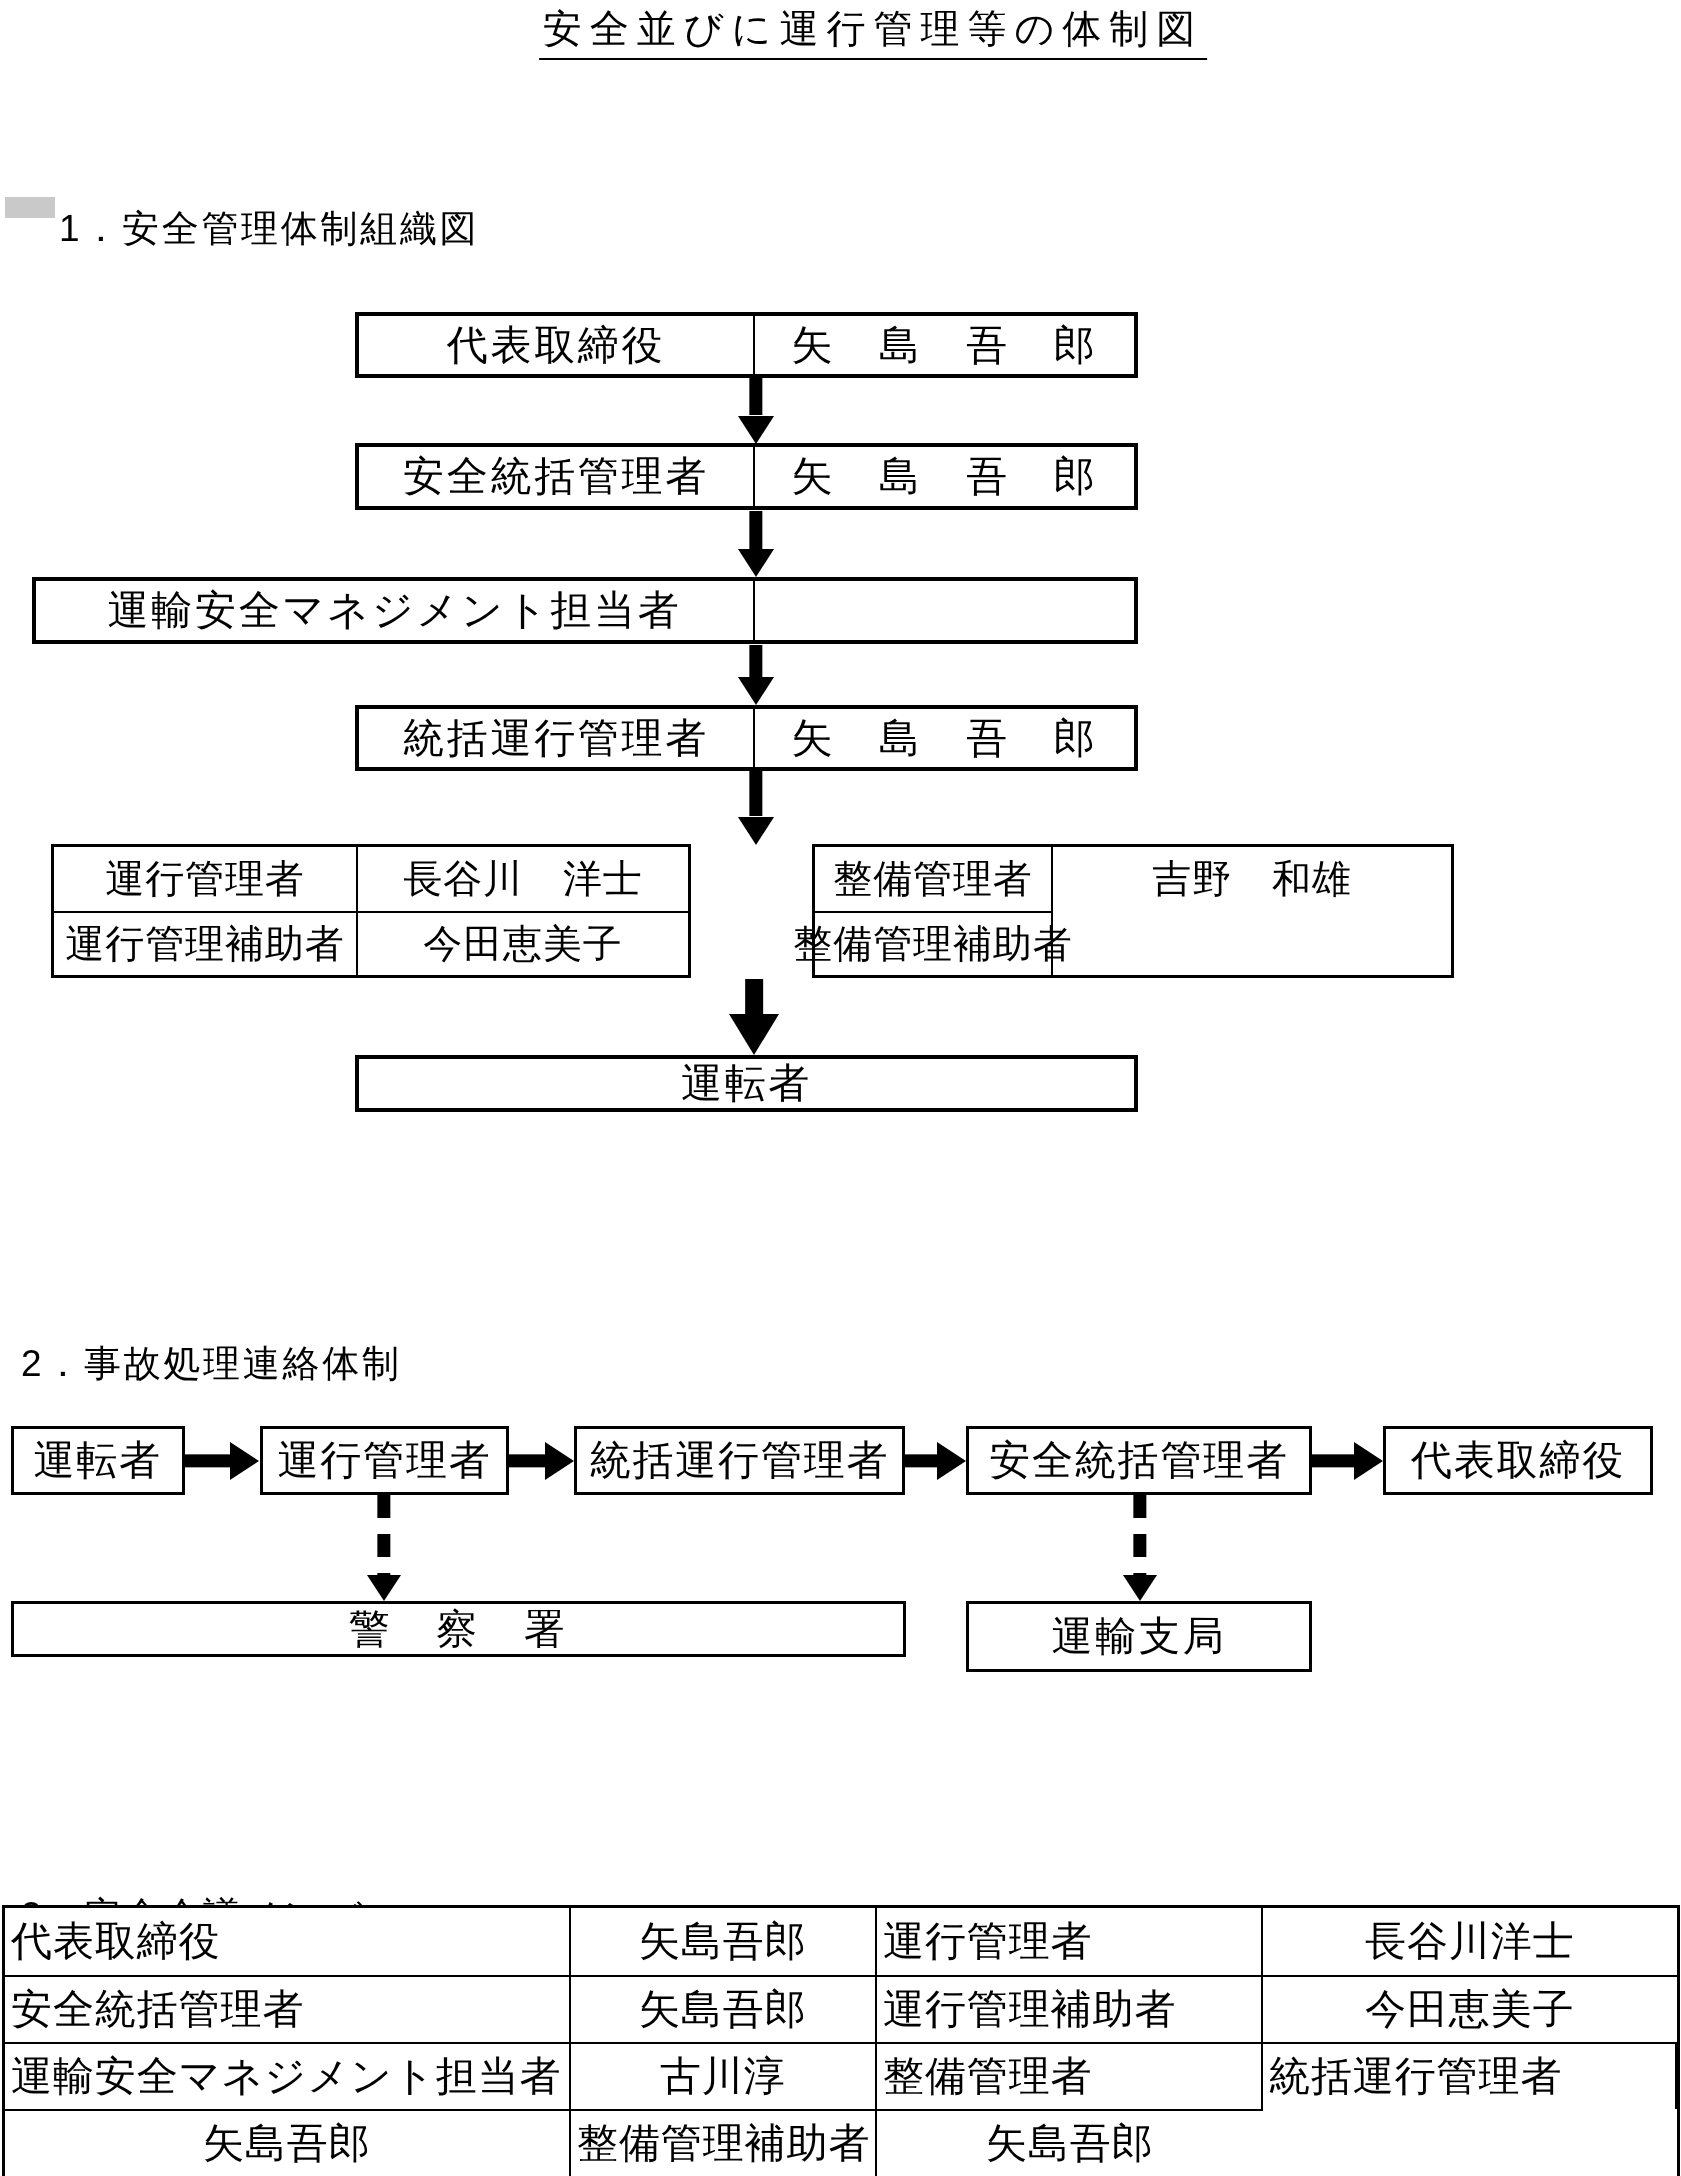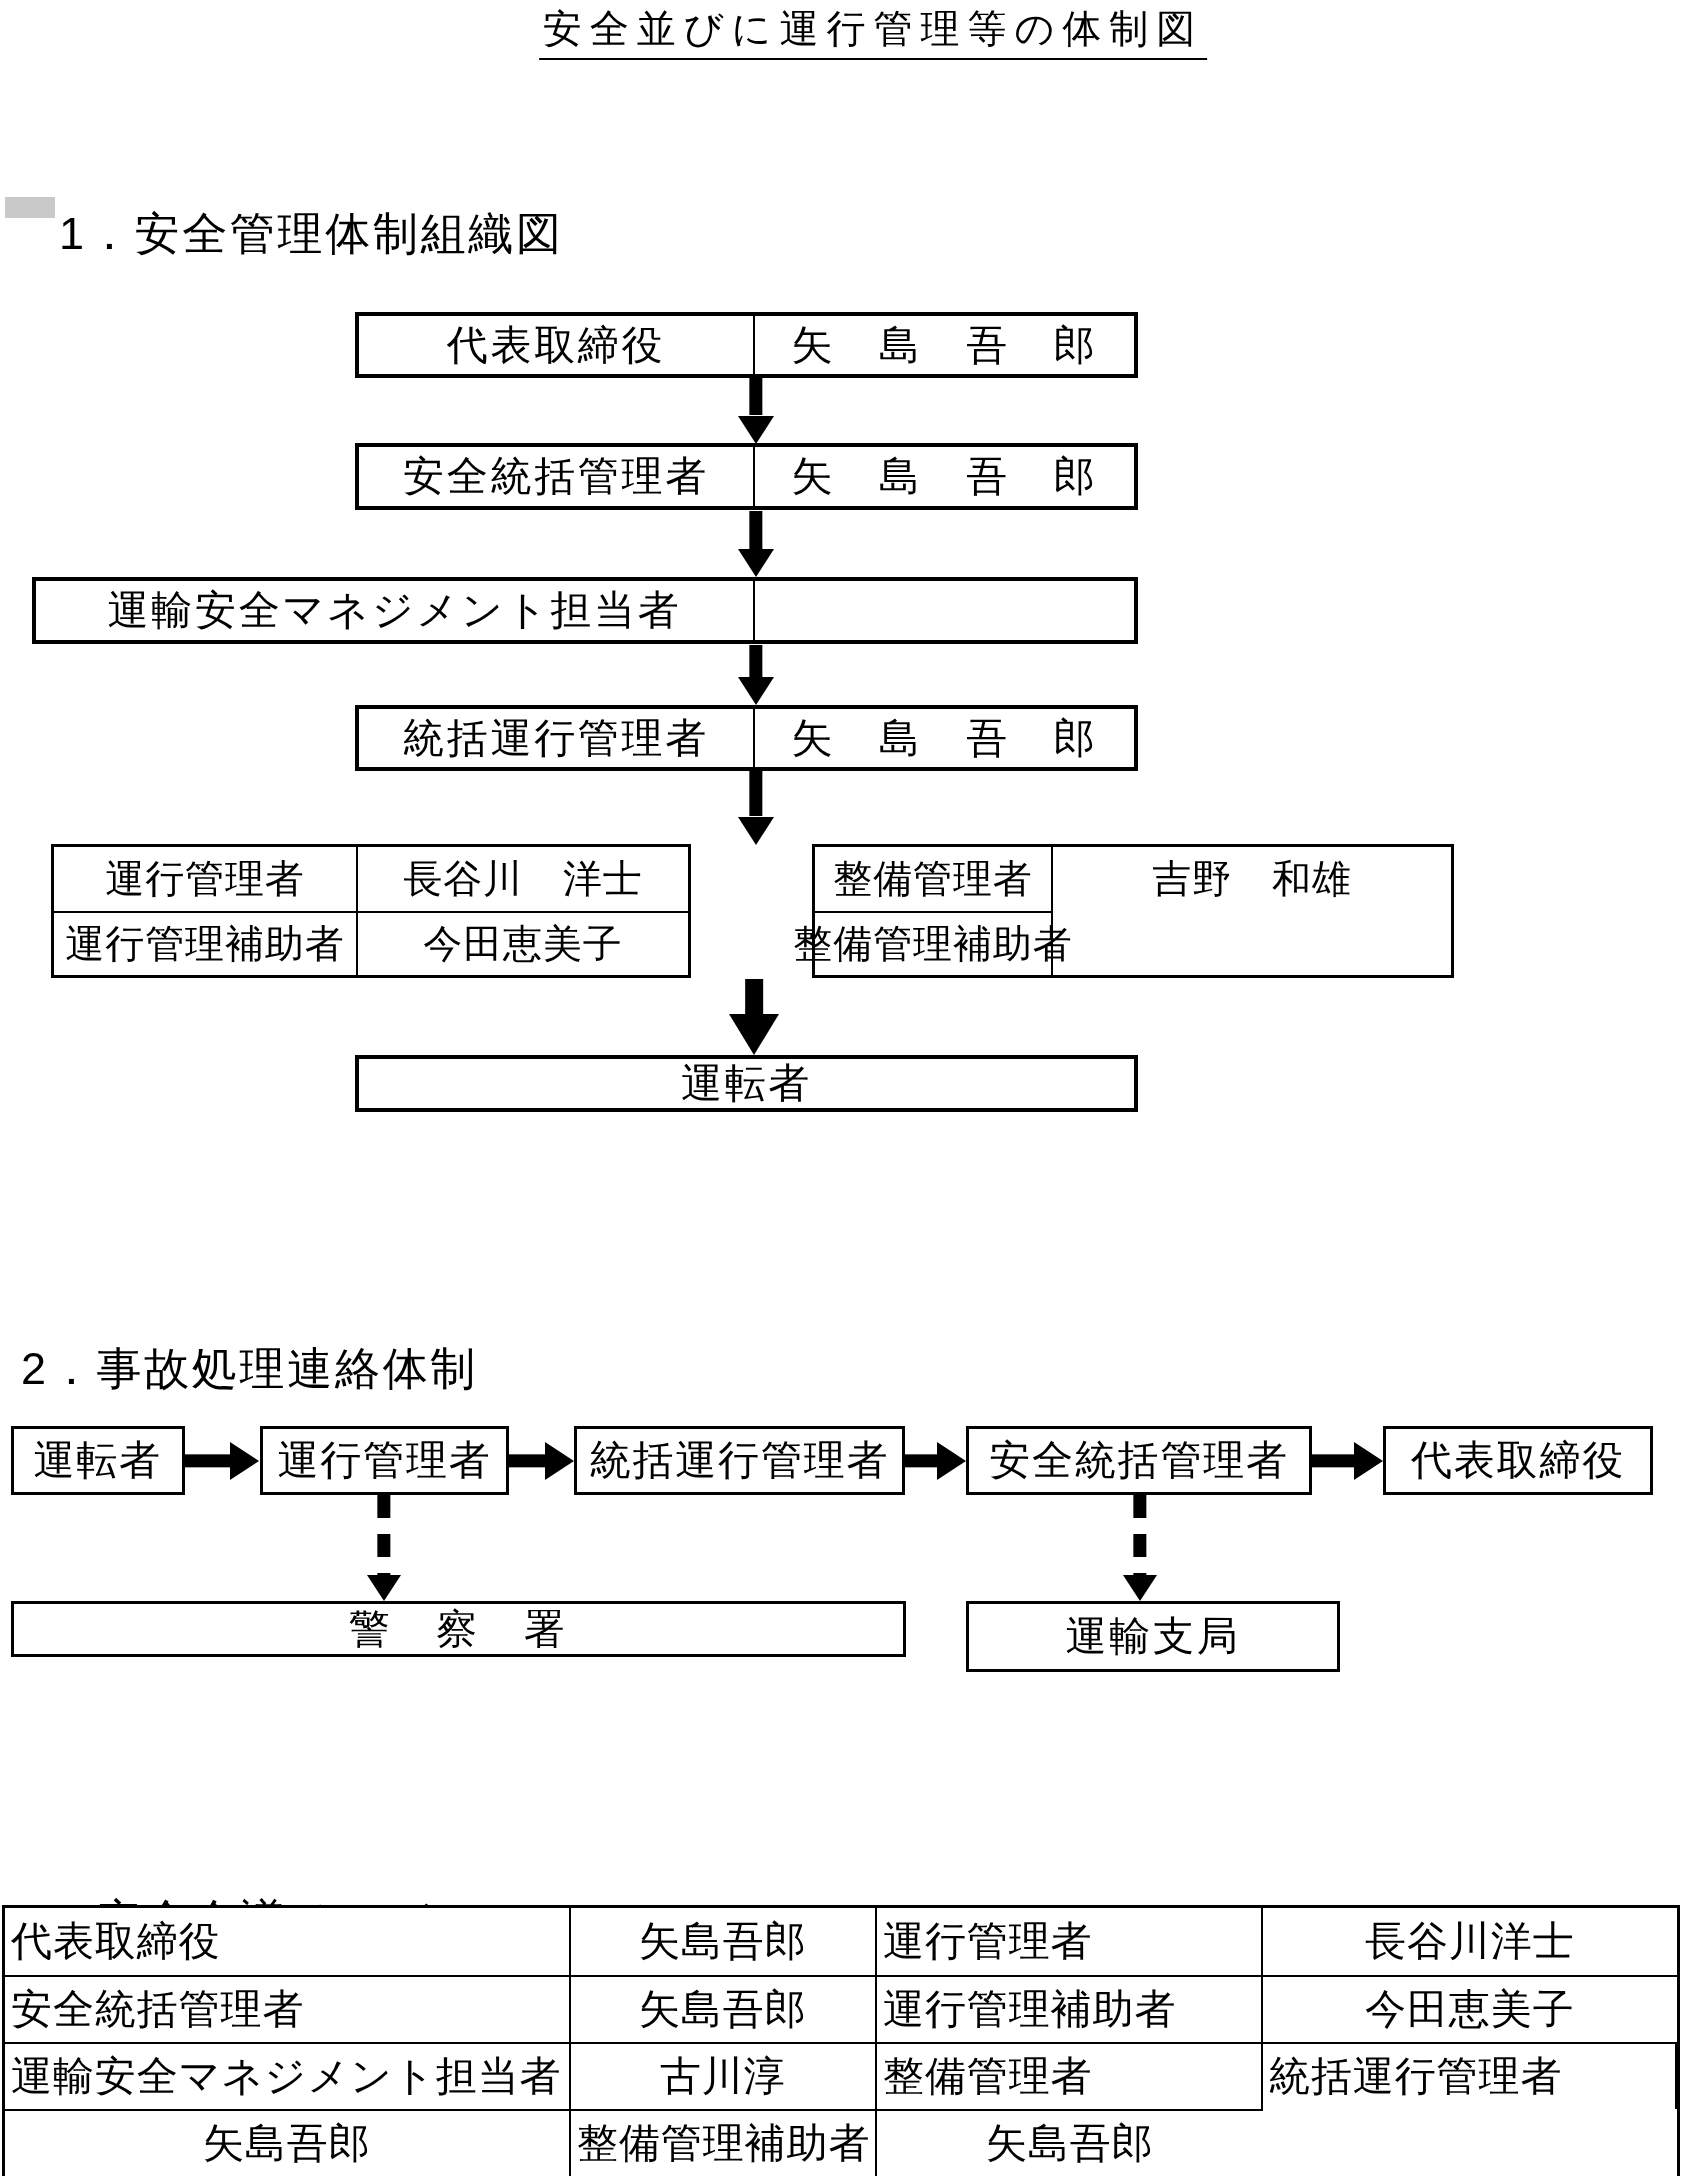--- a/index.html
+++ b/index.html
@@ -11,21 +11,21 @@
   }
 
   
   .doc-title {
     position:absolute; top:1.8px; left:873px; transform:translateX(-50%);
     font-family:"Liberation Serif","DejaVu Serif",serif;
     font-size:39px; letter-spacing:8px; white-space:nowrap;
     border-bottom:2.7px solid #000; padding:0 3.5px 2.7px 3.5px;
   }
 
-  .sec-heading { position:absolute; font-size:45px; letter-spacing:2.7px; white-space:nowrap; }
+  .sec-heading { position:absolute; font-size:37px; letter-spacing:2.7px; white-space:nowrap; }
 
   .stray { position:absolute; left:5.3px; top:197px; width:50px; height:21px; background:#c9c9c9; }
 
   
   .obox { position:absolute; border:4.4px solid #000; display:flex; background:#fff; }
   .obox .cell { display:flex; align-items:center; justify-content:center; font-size:41px; letter-spacing:2.7px; white-space:nowrap; }
   .obox .cell.div { border-right:2.7px solid #000; }
   .obox .cell.fill { flex:1; }
 
   
@@ -173,21 +173,21 @@
   <div class="darrow" style="left:359px; top:1495px; height:106px;">
     <div class="dstem" style="height:80px;"></div>
       <div class="dhead"></div>
   </div>
   <div class="darrow" style="left:1115px; top:1495px; height:106px;">
     <div class="dstem" style="height:80px;"></div>
       <div class="dhead"></div>
   </div>
 
   <div class="sbox" style="left:10.6px; top:1601px; width:895px; height:56px; border-width:3.5px;">警　察　署</div>
-  <div class="sbox" style="left:966px; top:1601px; width:374px; height:71px; border-width:3.5px;">運輸支局</div>
+  <div class="sbox" style="left:966px; top:1601px; width:346px; height:71px; border-width:3.5px;">運輸支局</div>
 
   <div class="sec-heading" style="left:21px; top:1844px;margin-top:47px;">3．安全会議メンバー</div>
 
   <div class="s3-table">
     <div class="s3-cell left br">代表取締役</div>
     <div class="s3-cell center br">矢島吾郎</div>
     <div class="s3-cell left br">運行管理者</div>
     <div class="s3-cell center">長谷川洋士</div>
 
     <div class="s3-cell left br bt">安全統括管理者</div>

